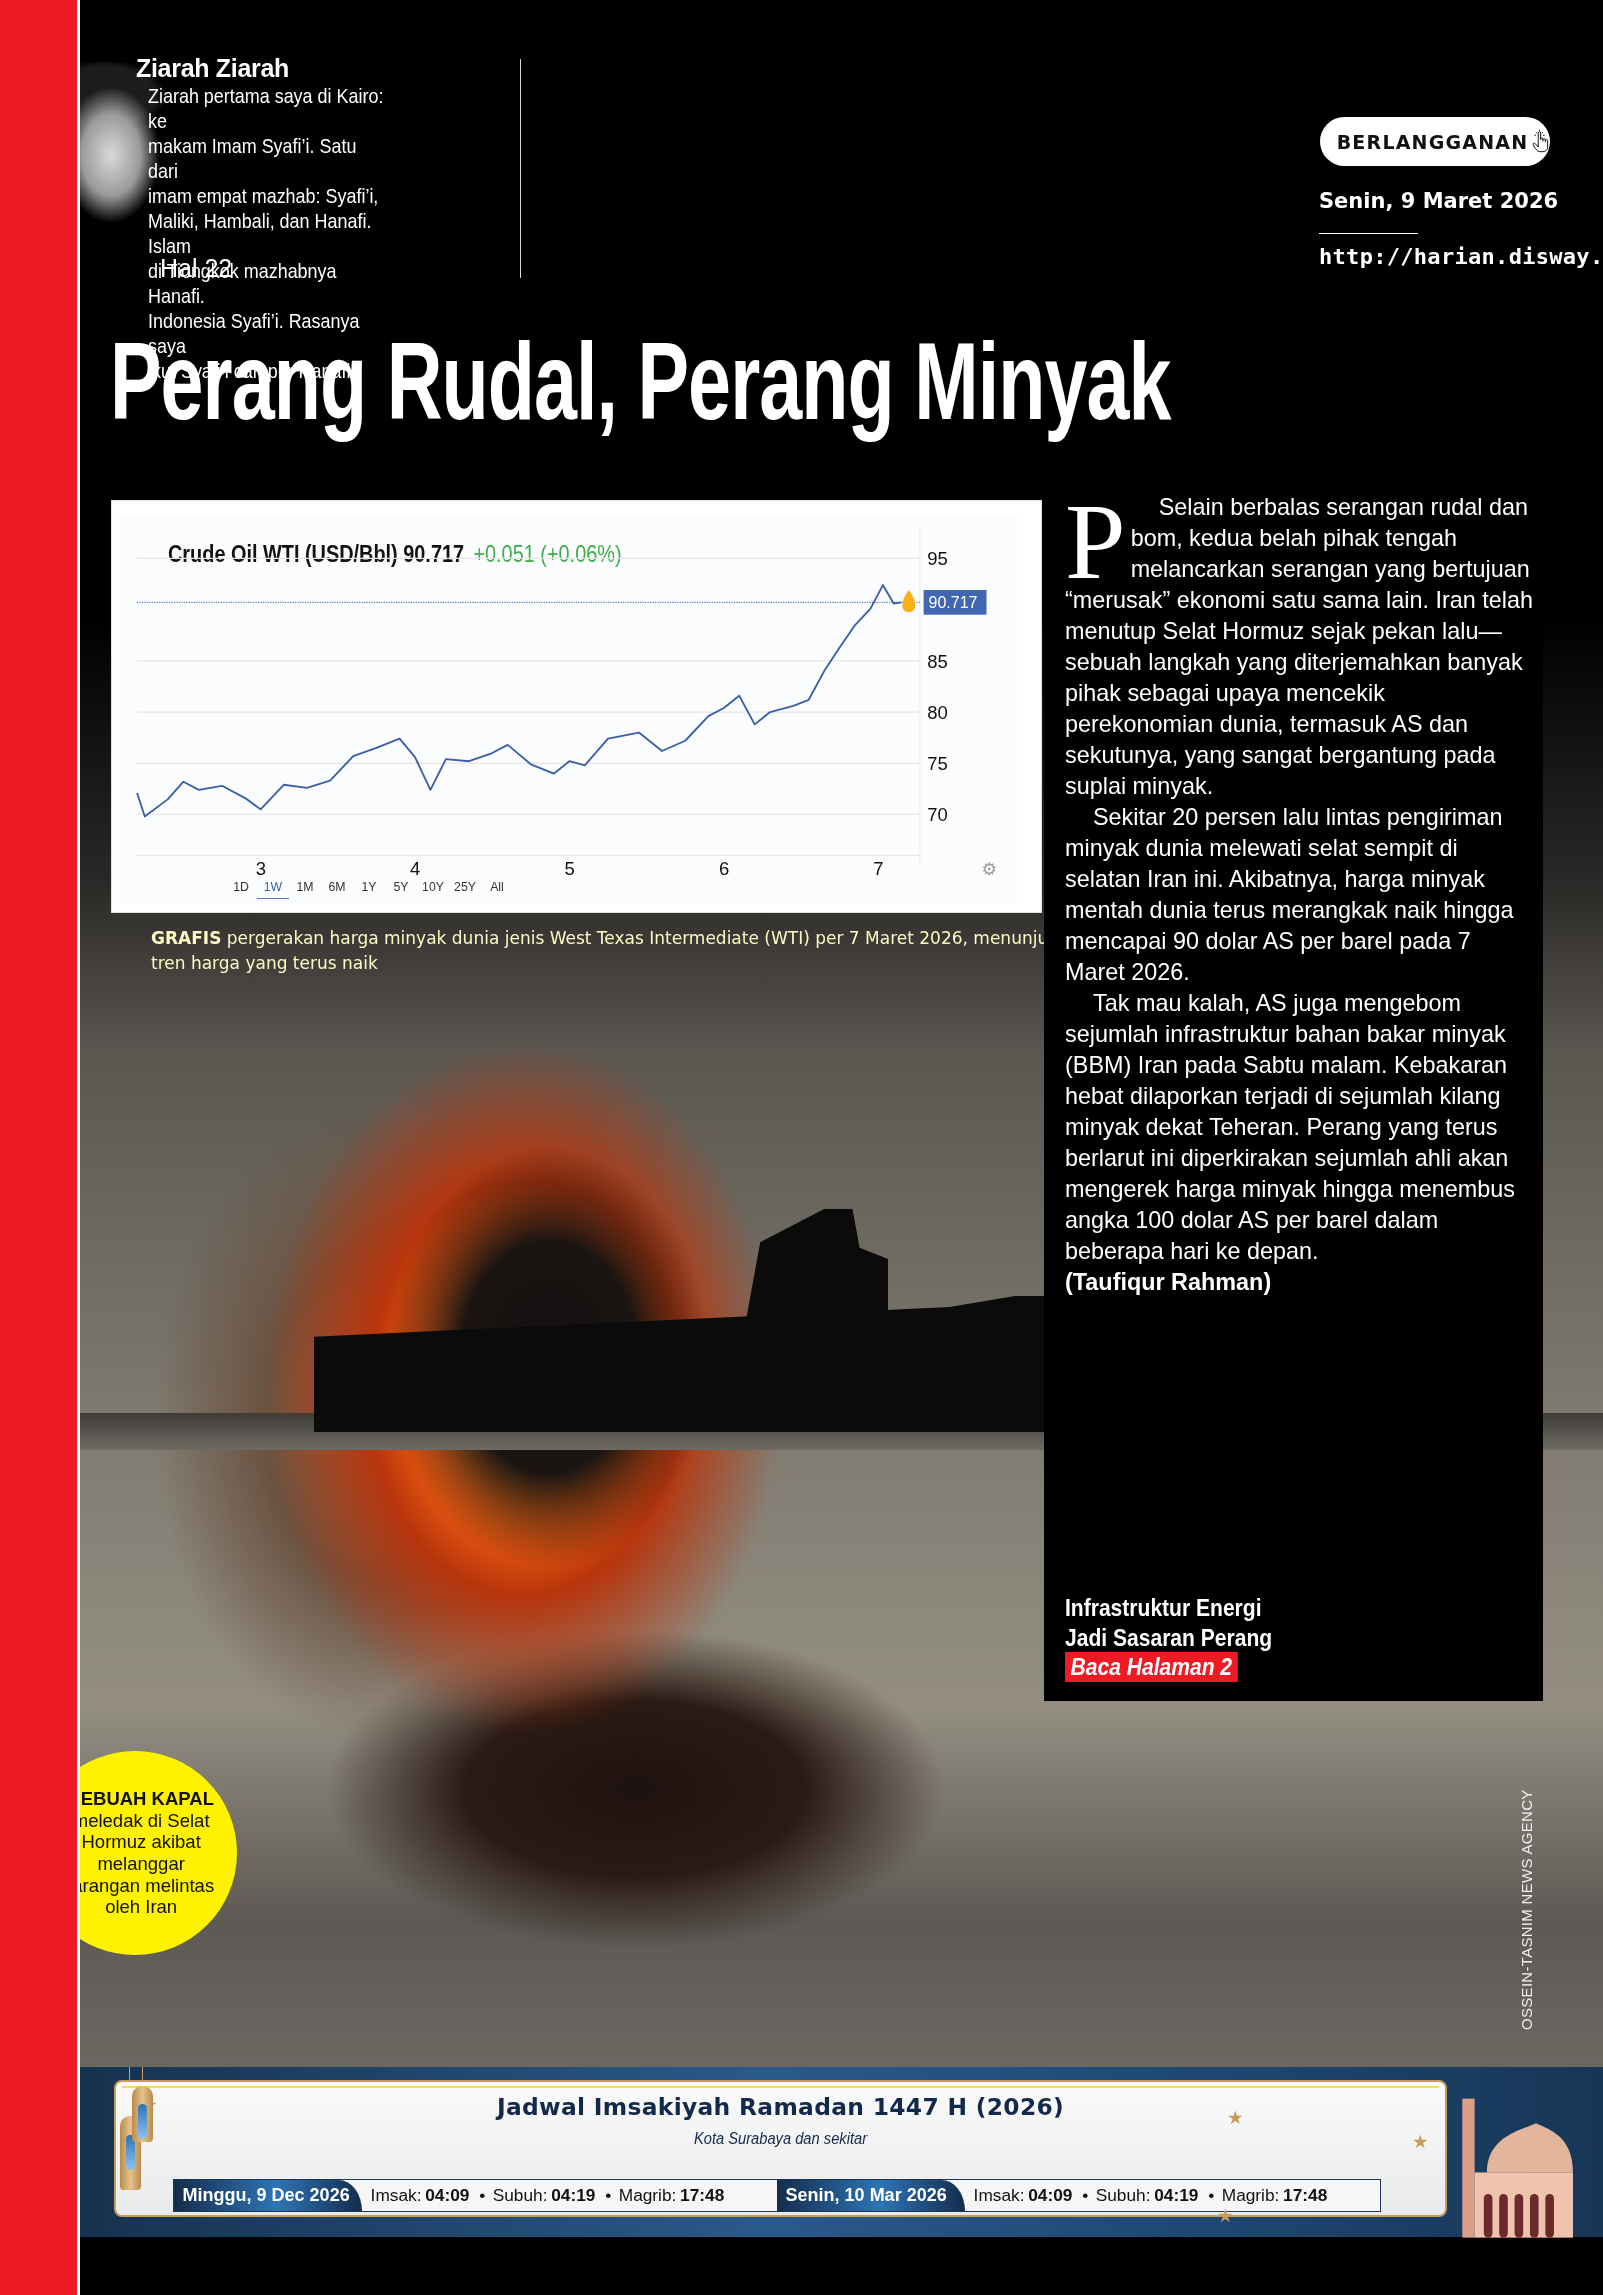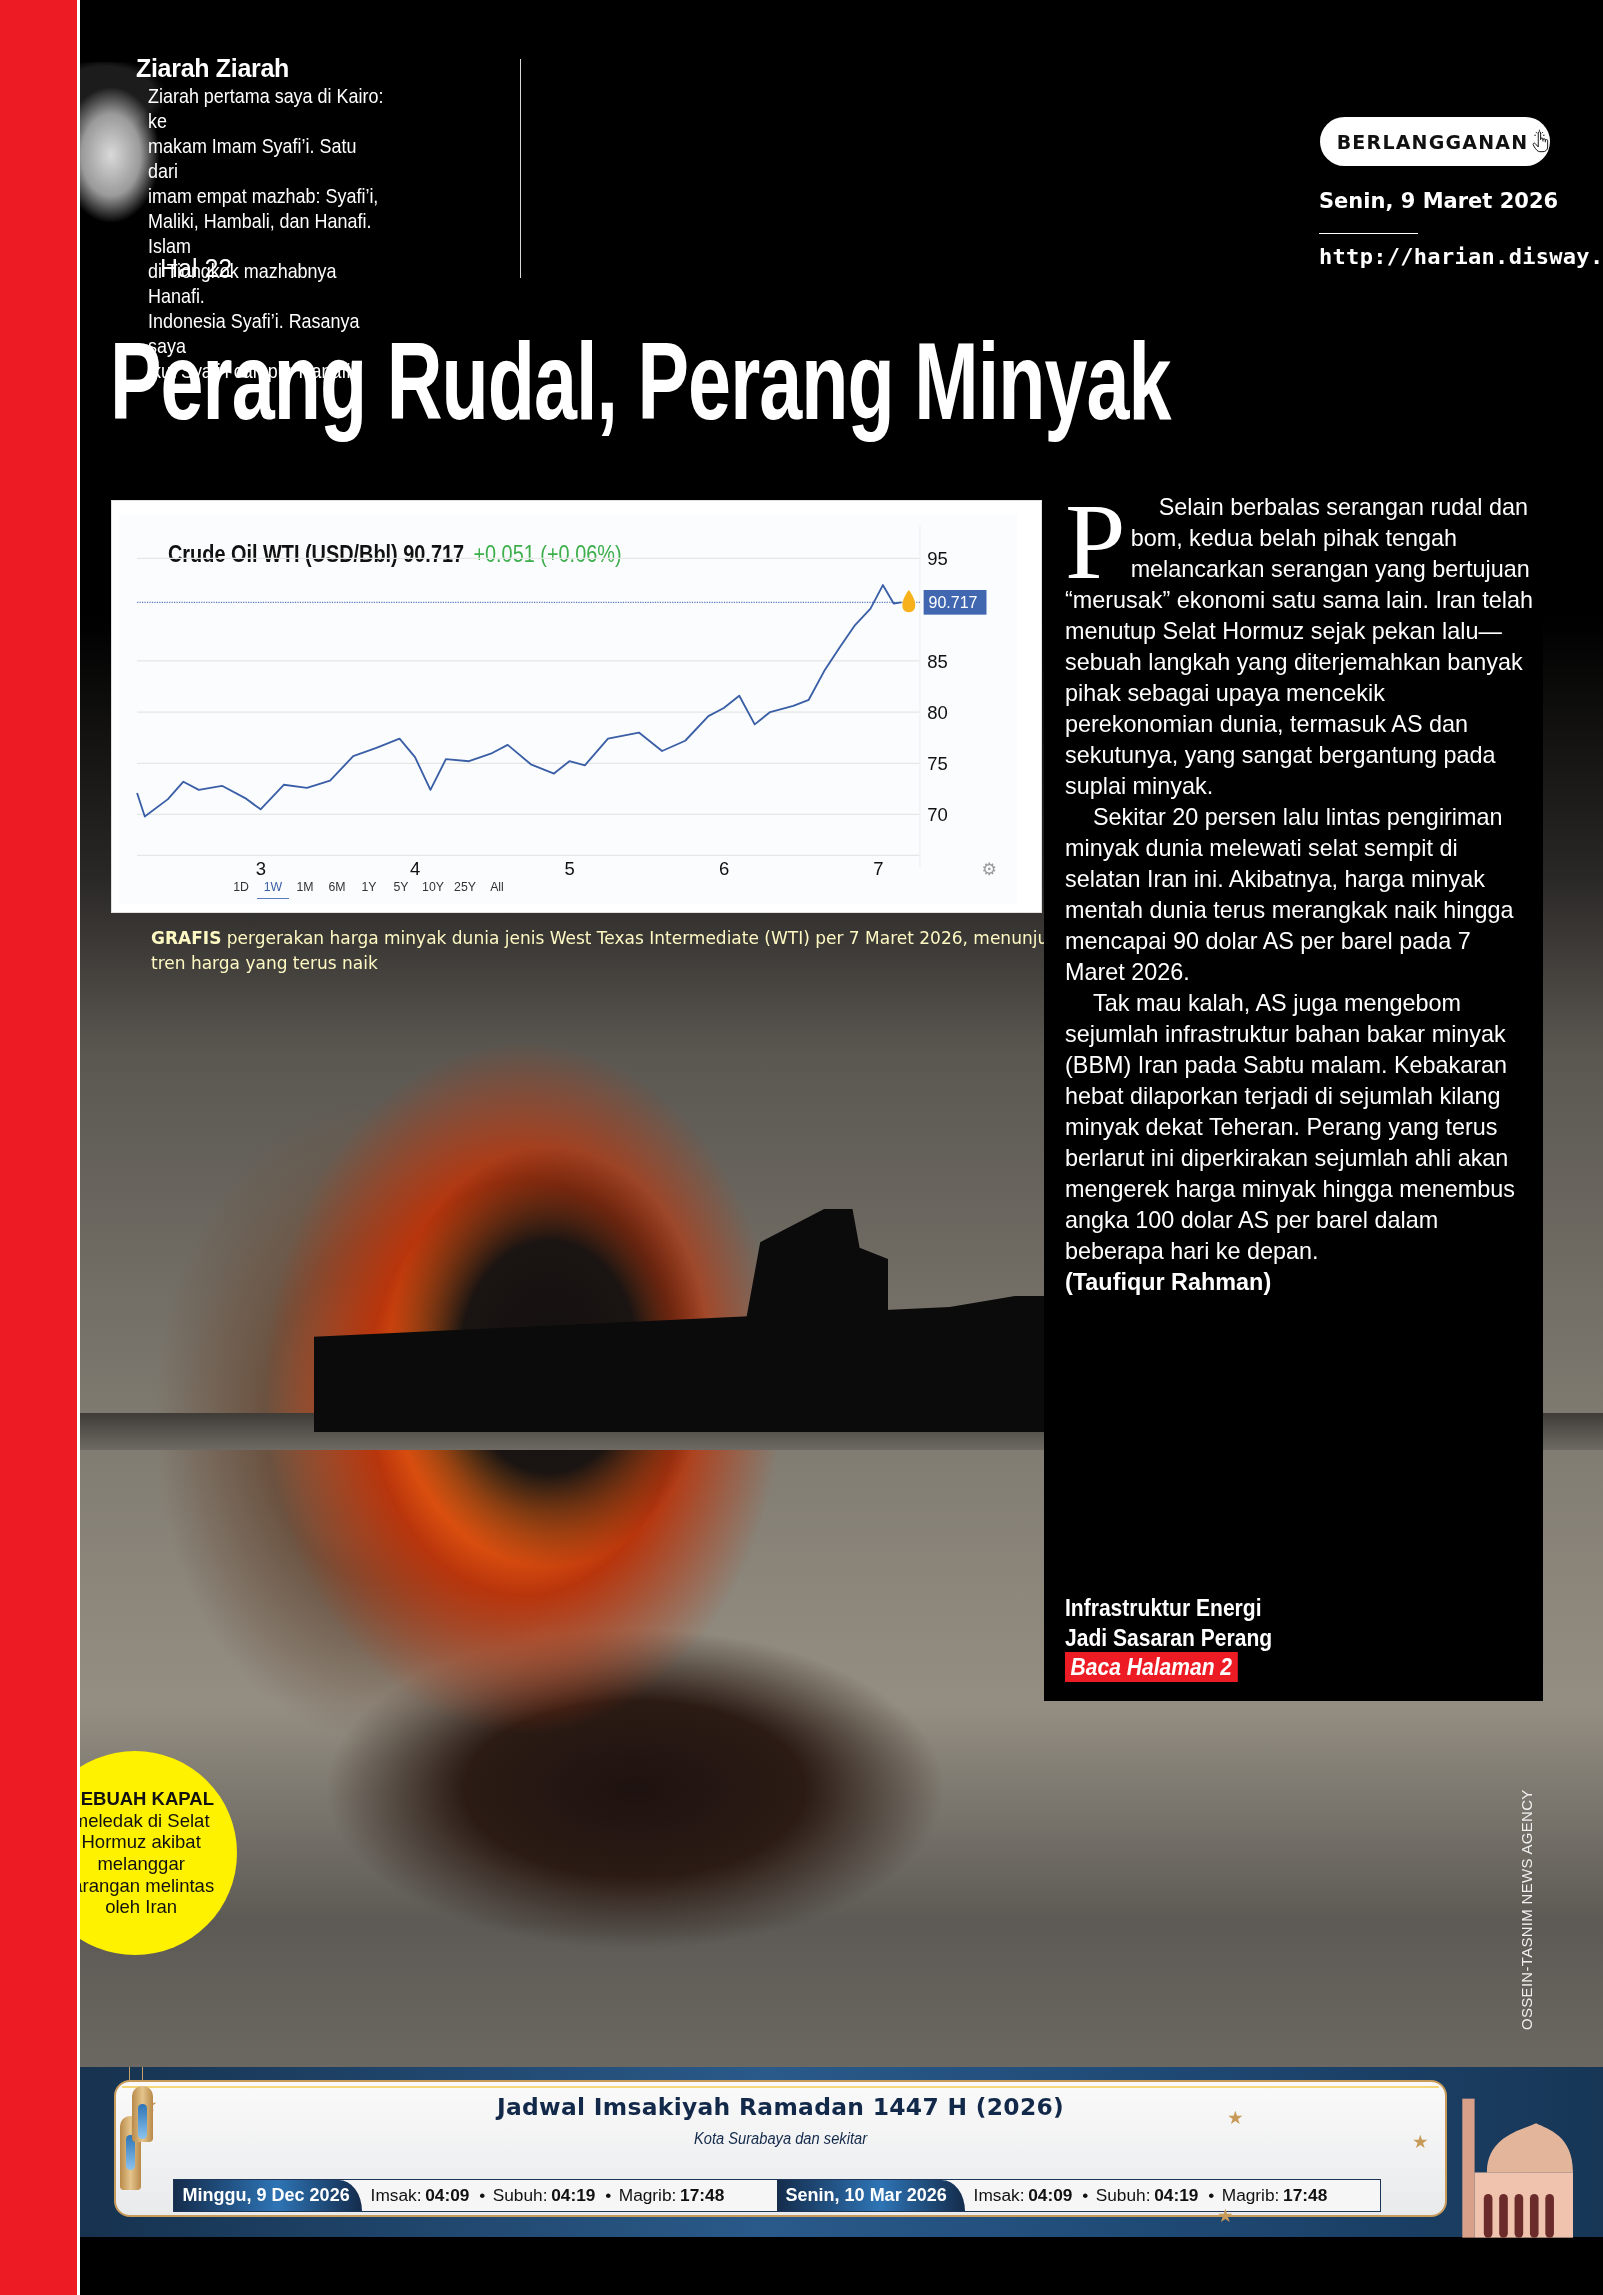--- a/index.html
+++ b/index.html
@@ -81,21 +81,21 @@
 
   .callout { position: absolute; left: -47px; top: 1751px; width: 204px; height: 204px; border-radius: 50%; background: #fff200; color: #111;
     display: flex; flex-direction: column; align-items: center; justify-content: center; text-align: center; font-size: 18.5px; line-height: 21.6px; padding-left: 12.3px; }
   .callout b { font-size: 18.5px; }
   .credit { position: absolute; left: 1438px; top: 2030px; transform: rotate(-90deg); transform-origin: left top; font-size: 15px; color: #f0f0f0; letter-spacing: 0.3px; white-space: nowrap; }
 
   
   .imsak { position: absolute; left: 0px; top: 2067px; width: 1524px; height: 170px;
     background: linear-gradient(90deg, #16324f 0%, #2a5a8a 45%, #1f4a76 70%, #173656 100%); }
   .imsak-card { position: absolute; left: 34px; top: 13px; width: 1333px; height: 137px; background: linear-gradient(180deg,#fafafa,#e9eaec);
-    border: 2.5px solid #c89b5a; border-radius: 16px; }
+    border: 2.5px solid #c89b5a; border-radius: 8px; }
   .imsak-card::before { content: ""; position: absolute; left: 6.2px; top: 3.7px; right: 6.2px; height: 2.5px; background: #f3d77a; }
   .imsak-title { position: absolute; left: 0; right: 0; top: 10.5px; text-align: center; font-family: "DejaVu Sans", sans-serif; font-weight: bold; font-size: 23.4px; color: #13294a; letter-spacing: 0.3px; }
   .imsak-sub { position: absolute; left: 0; right: 0; top: 46px; text-align: center; font-style: italic; font-size: 17.3px; color: #13294a; transform: scaleX(0.85); }
   .imsak-row { position: absolute; left: 57px; top: 97px; width: 1208px; height: 33px; border: 1.2px solid #1d3556; background: #f6f6f6; display: flex; }
   .day-block { display: flex; width: 604px; height: 100%; }
   .day-date { width: 188px; background: linear-gradient(90deg,#142c4c 0%,#2e74b5 55%,#142c4c 100%); color: #fff; font-weight: bold; font-size: 18px;
     display: flex; align-items: center; padding-left: 8.6px; border-top-right-radius: 25px 33px; white-space: nowrap; }
   .day-times { flex: 1; display: flex; align-items: center; padding-left: 8.6px; color: #111; font-size: 17.3px; white-space: nowrap; }
   .day-times b { margin: 0 2.5px 0 3.7px; }
   .dot { margin: 0 7.4px; }

